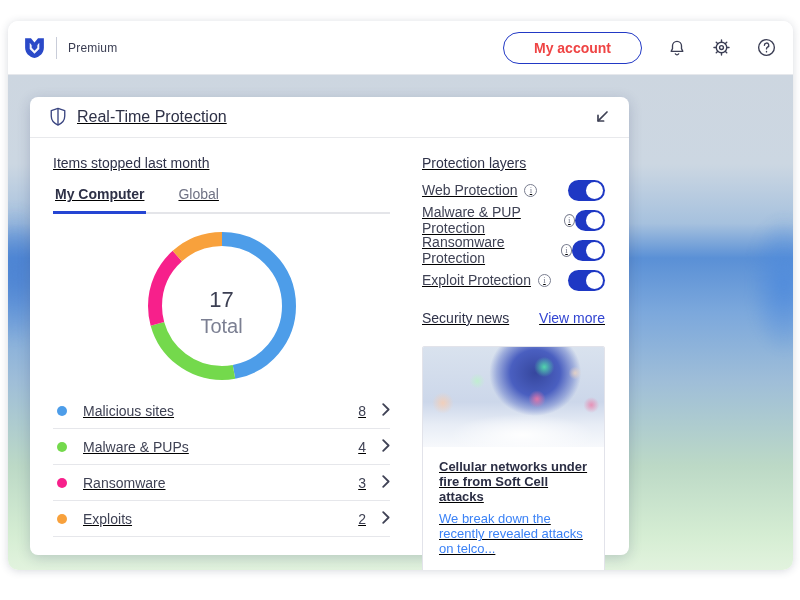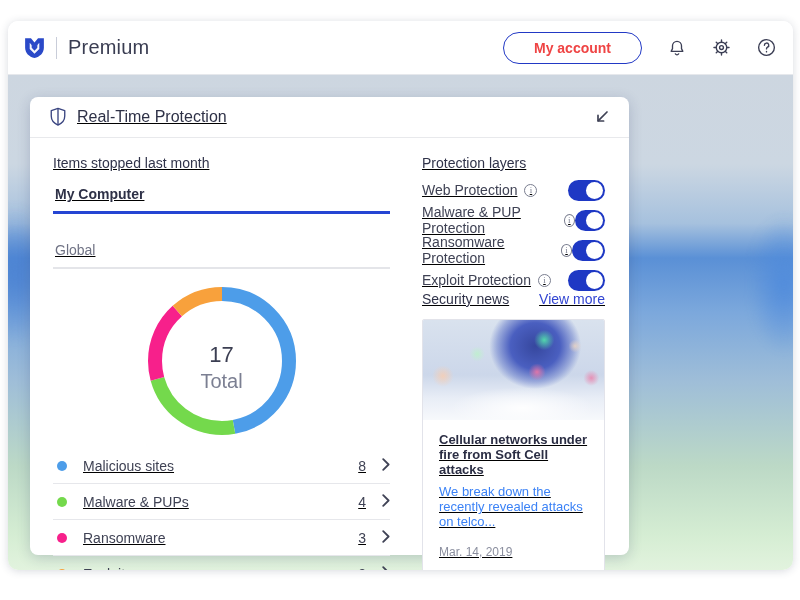--- a/index.html
+++ b/index.html
@@ -10,21 +10,21 @@
     border-radius:10px; background:#fff; overflow:hidden;
     box-shadow:0 1px 8px rgba(40,50,80,.18);
   }
 
   
   .topbar {
     position:relative; height:54px; background:#fff; display:flex; align-items:center;
     padding:0 16px 0 14px; border-bottom:1px solid #e6e8ec; z-index:3;
   }
   .logo-sep { width:1px; height:22px; background:#c9cdd9; margin:0 11px 0 9px; }
-  .brand-name { font-size:20px; color:#3a3d52; letter-spacing:.2px; }
+  .brand-name { font-size:12px; color:#3a3d52; letter-spacing:.2px; }
   .topbar-spacer { flex:1; }
   .account-btn {
     border:1.5px solid #2239c5; color:#ef4444; background:#fff; border-radius:17px;
     font-size:14px; font-weight:700; padding:7px 30px; cursor:pointer;
     font-family:"Liberation Sans", sans-serif;
   }
   .top-icon { margin-left:24px; width:21px; height:21px; display:flex; align-items:center; justify-content:center; cursor:pointer; }
   .top-icon svg { stroke:#3c3f55; fill:none; stroke-width:1.6; stroke-linecap:round; stroke-linejoin:round; }
 
   
@@ -50,21 +50,21 @@
   .card-title { font-size:16px; color:#2e3147; font-weight:500; margin-left:10px; }
   .collapse-btn { margin-left:auto; width:22px; height:22px; display:flex; align-items:center; justify-content:center; cursor:pointer; }
 
   .card-body { display:flex; height:416px; }
   .col-left  { width:378px; padding:17px 18px 0 23px; }
   .col-right { flex:1; padding:17px 24px 0 14px; }
 
   .section-heading { font-size:14px; color:#30334a; }
 
   
-  .tabs { display:flex; gap:30px; border-bottom:2px solid #e4e5e9; margin-top:15px;flex-direction:column; }
+  .tabs { display:flex; gap:30px; border-bottom:2px solid #e4e5e9; margin-top:15px; }
   .tab { font-size:14px; color:#6f7284; padding:0 2px 9px; cursor:pointer; }
   .tab.active { color:#2e3147; font-weight:700; border-bottom:3px solid #2545d3; margin-bottom:-2px; }
 
   
   .donut-wrap { position:relative; width:150px; margin:17px auto 8px; }
   .donut-center { position:absolute; inset:0; display:flex; flex-direction:column; align-items:center; justify-content:center; }
   .donut-total { font-size:22px; color:#3b3e52;margin-top:8px; }
   .donut-label { font-size:20px; color:#7b7f92; margin-top:2px; }
 
   
@@ -78,23 +78,23 @@
   
   .layer-row { display:flex; align-items:center; height:22px; margin-top:8px; }
   .layer-row:first-of-type { margin-top:13px; }
   .layer-label { font-size:14px; color:#3f4254; }
   .info-icon { width:13px; height:13px; border:1px solid #7a7e90; border-radius:50%; color:#7a7e90;
     font-size:9px; line-height:11px; text-align:center; margin-left:7px; cursor:pointer; font-family:"Liberation Serif", serif; }
   .toggle { margin-left:auto; width:37px; height:21px; border-radius:11px; background:#1e38c4; position:relative; cursor:pointer; }
   .toggle .knob { position:absolute; top:2px; right:2px; width:17px; height:17px; border-radius:50%; background:#fff; }
 
   
-  .news-head { display:flex; align-items:flex-end; }
+  .news-head { display:flex; align-items:flex-end; margin-top:19px; }
   .view-more { margin-left:auto; font-size:14px; color:#3245d2; cursor:pointer; }
-  .news-card { margin-top:12px; border:1px solid #e2e3ea; border-radius:2px; background:#fff; overflow:hidden; cursor:pointer; }
+  .news-card { margin-top:20px; border:1px solid #e2e3ea; border-radius:2px; background:#fff; overflow:hidden; cursor:pointer; }
   .news-img {
     height:100px;
     background:
       radial-gradient(circle 11px at 30% 34%, rgba(190,240,205,.9), rgba(190,240,205,0) 70%),
       radial-gradient(circle 14px at 67% 20%, rgba(84,228,173,.9), rgba(84,228,173,0) 72%),
       radial-gradient(circle 12px at 63% 52%, rgba(244,120,165,.85), rgba(244,120,165,0) 72%),
       radial-gradient(circle 15px at 11% 56%, rgba(250,205,175,.8), rgba(250,205,175,0) 72%),
       radial-gradient(circle 11px at 93% 58%, rgba(240,115,160,.7), rgba(240,115,160,0) 72%),
       radial-gradient(circle 9px at 84% 26%, rgba(250,220,190,.7), rgba(250,220,190,0) 72%),
       radial-gradient(ellipse 62px 58px at 62% 26%, #36479e 0%, #4a5fc0 40%, rgba(110,130,205,.55) 62%, rgba(110,130,205,0) 74%),

